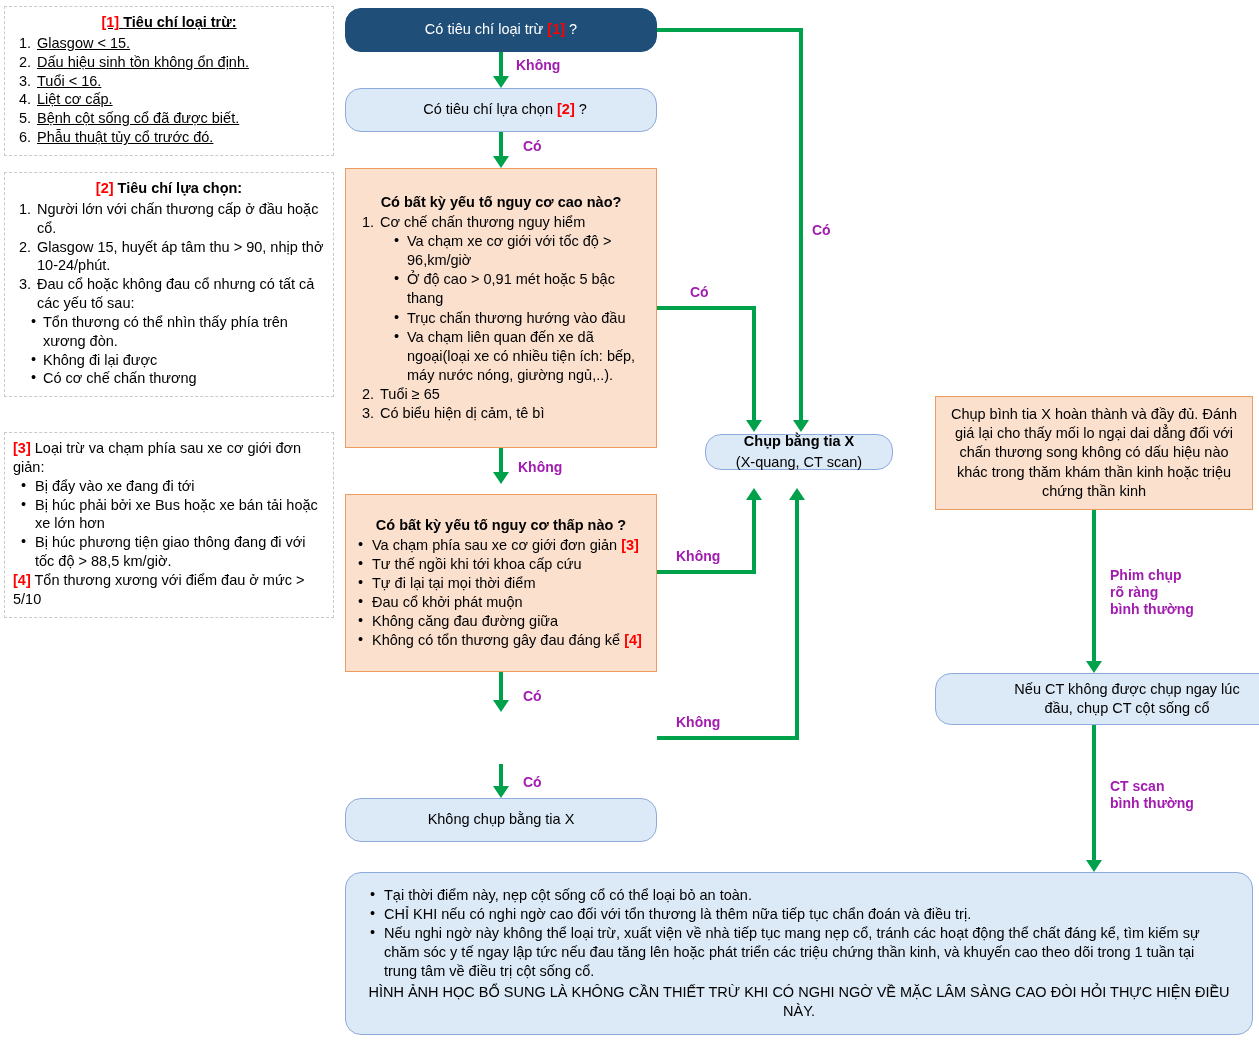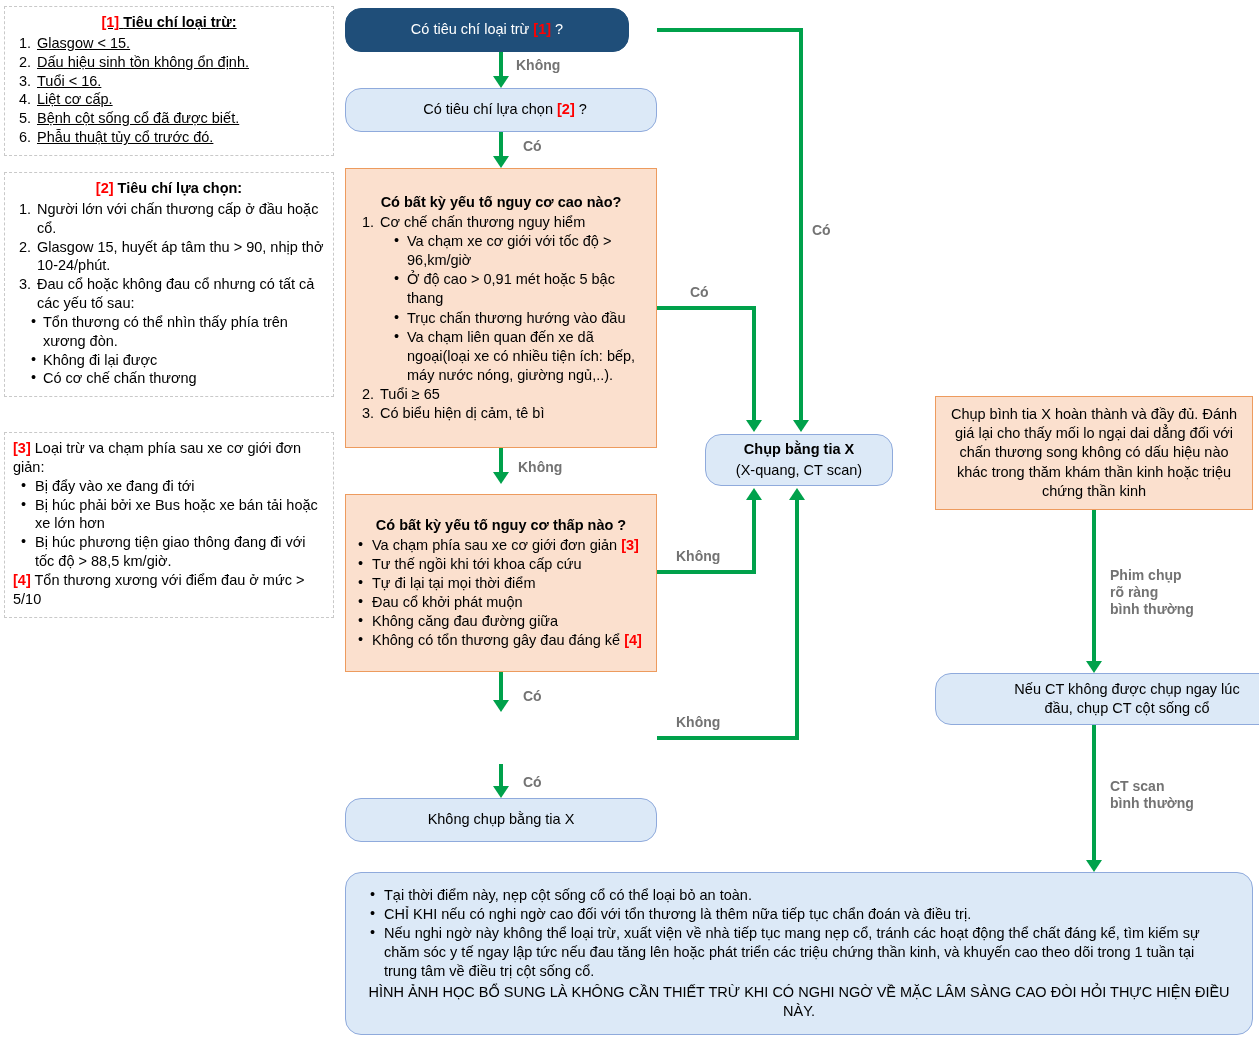--- a/index.html
+++ b/index.html
@@ -91,27 +91,27 @@
   .node ol { margin: 0; padding-left: 22px; }
   .node ol > li { padding-left: 2px; }
   .node ul.dots { margin: 0; padding-left: 14px; list-style: none; }
   .node ul.dots > li { position: relative; padding-left: 13px; }
   .node ul.dots > li::before { content: "•"; position: absolute; left: 0; top: -1px; }
   .node ul.flat { margin: 0; padding-left: 2px; list-style: none; }
   .node ul.flat > li { position: relative; padding-left: 14px; }
   .node ul.flat > li::before { content: "•"; position: absolute; left: 0; top: -1px; }
 
   
-  #n-exclusion  { left: 345px; top: 8px;   width: 284px; height: 44px; }
+  #n-exclusion  { left: 345px; top: 8px;   width: 312px; height: 44px; }
   #n-inclusion  { left: 345px; top: 88px;  width: 312px; height: 44px; padding-left: 8px; }
   #n-highrisk   { left: 345px; top: 168px; width: 312px; height: 280px; }
   #n-lowrisk    { left: 345px; top: 494px; width: 312px; height: 178px; }
   #n-rotate     { left: 345px; top: 712px; width: 312px; height: 52px; }
   #n-noxray     { left: 345px; top: 798px; width: 312px; height: 44px; }
-  #n-xray       { left: 705px; top: 434px; width: 188px; height: 52px; }
+  #n-xray       { left: 705px; top: 434px; width: 188px; height: 36px; }
   #n-xraydone   { left: 935px; top: 396px; width: 318px; height: 114px; }
   #n-ct         { left: 935px; top: 673px; width: 384px; height: 52px; }
   #n-conclusion { left: 345px; top: 872px; width: 908px; height: 163px; border-radius: 16px; }
   #n-conclusion .inner { text-align: left; padding: 0 22px; }
   #n-conclusion .allcaps { text-align: center; display: block; margin-top: 2px; }
 
   
   .ln {
     position: absolute;
     background: #00A14B;
@@ -131,21 +131,21 @@
   .arrow.up {
     border-left: 8px solid transparent;
     border-right: 8px solid transparent;
     border-bottom: 12px solid #00A14B;
   }
 
   .elabel {
     position: absolute;
     font-size: 14px;
     font-weight: bold;
-    color: #737373;
+    color: #a21caf;
     line-height: 1.22;
     white-space: pre-line;
   }
 </style>
 </head>
 <body>
 
 <div id="stage">
 
   <div class="legend" id="legend1">

